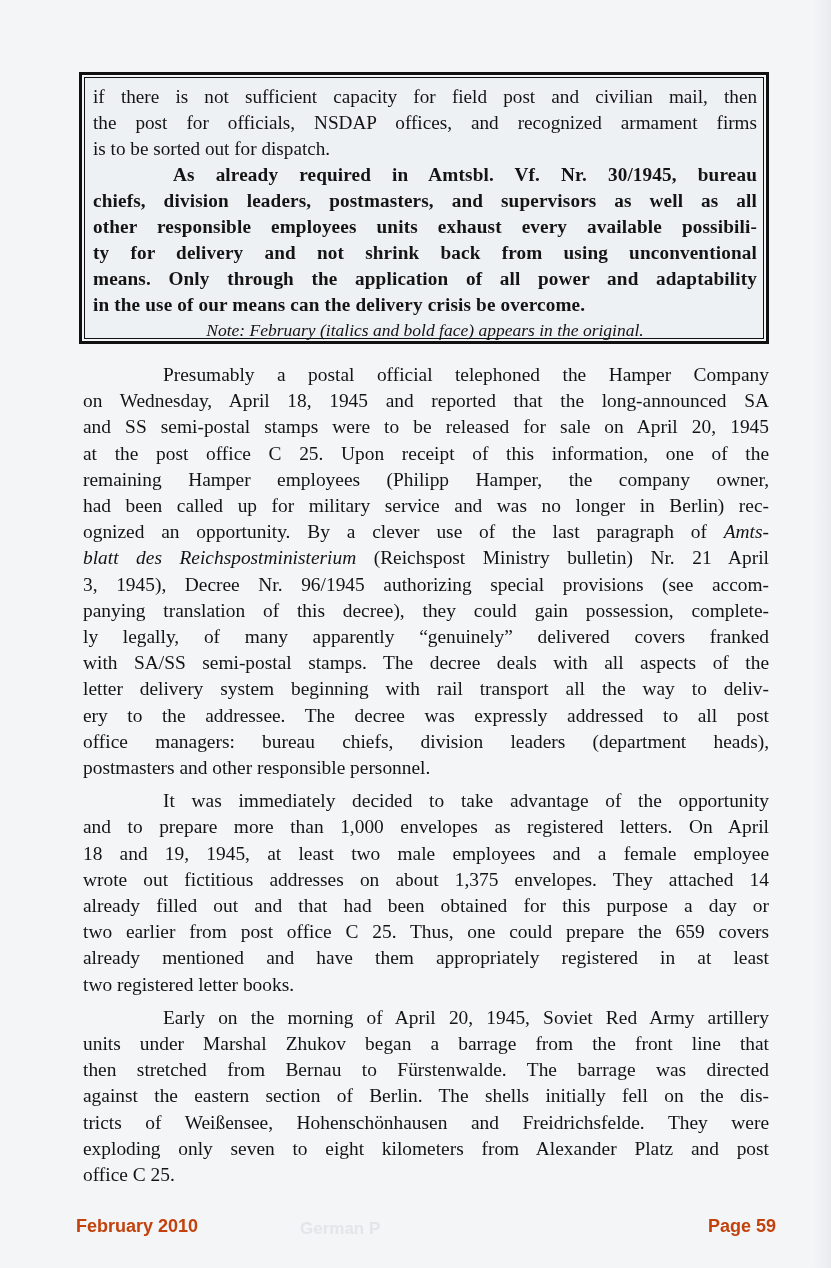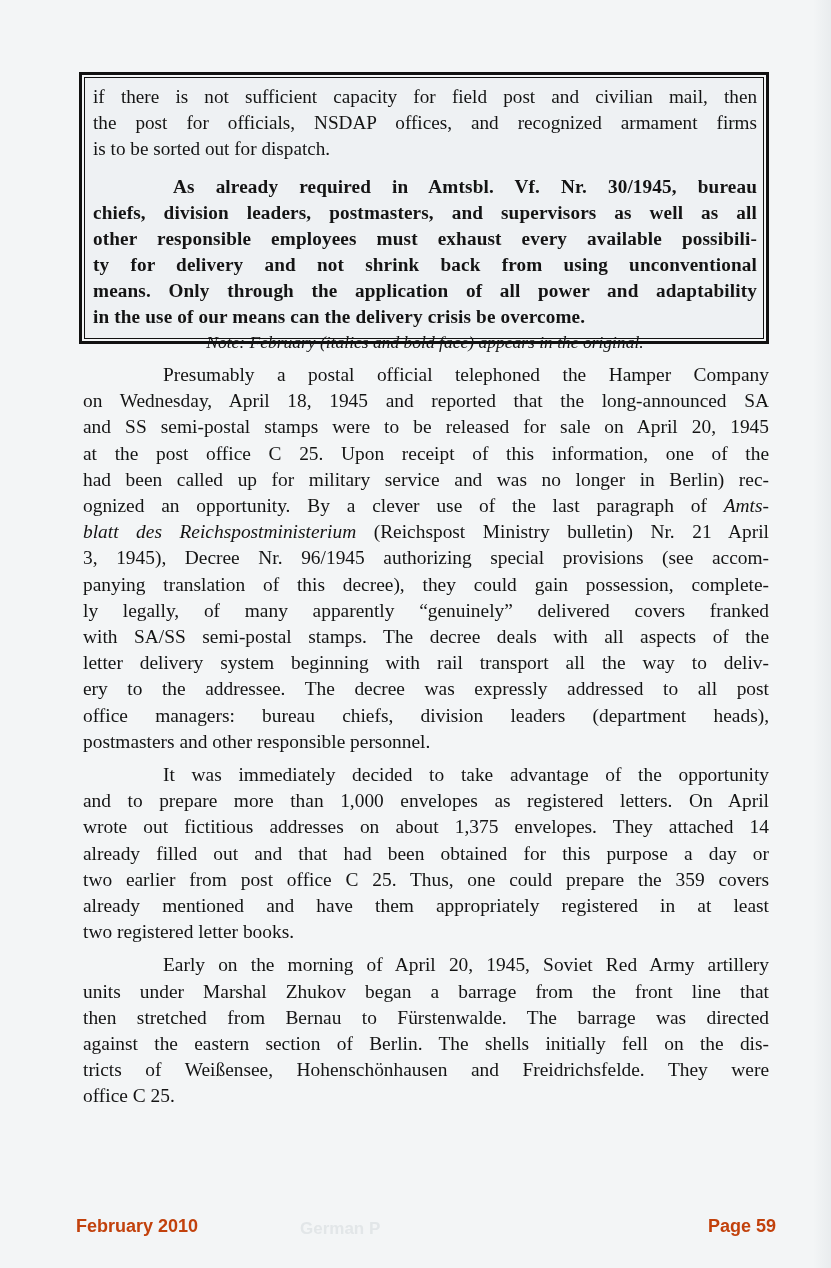--- a/index.html
+++ b/index.html
@@ -12,21 +12,21 @@
   .page-edge { position:absolute; right:0; top:0; width:18px; height:100%; background:linear-gradient(to right,#f3f5f6,#e9ecee); }
   .boxout {
     position:absolute; left:79px; top:72px; width:690px; height:272px;
     border:3px solid #111; box-sizing:border-box; padding:2px;
   }
   .boxin {
     border:1.5px solid #111; height:100%; box-sizing:border-box;
     padding:6px 6px 0 8px; background:#eef1f3;
   }
   .boxin p { margin:0; font-size:19.2px; line-height:26px; text-align:justify; text-align-last:auto; }
-  .boxin p.bold { font-weight:bold; letter-spacing:0.15px;margin-top:12px; }
+  .boxin p.bold { font-weight:bold; letter-spacing:0.15px; }
   .note { font-style:italic; text-align:center !important; font-size:17.5px !important; line-height:24px !important; }
   .body-text {
     position:absolute; left:76px; top:355px; width:700px;
   }
   .body-text p { margin:7px; font-size:19.4px; line-height:26.2px; text-align:justify; }
   .footer {
     position:absolute; left:76px; top:1216px; width:700px;
     font-family:"Liberation Sans","DejaVu Sans",sans-serif; font-weight:bold; font-size:18px;
     display:flex; justify-content:space-between; color:#c2410c;
   }
@@ -42,62 +42,65 @@
 <div class="boxout">
   <div class="boxin">
     <p>
       <span class="line jl">if there is not sufficient capacity for field post and civilian mail, then</span>
       <span class="line jl">the post for officials, NSDAP offices, and recognized armament firms</span>
       <span class="line">is to be sorted out for dispatch.</span>
     </p>
     <p class="bold">
       <span class="line jl" style="padding-left:80px">As already required in Amtsbl. Vf. Nr. 30/1945, bureau</span>
       <span class="line jl">chiefs, division leaders, postmasters, and supervisors as well as all</span>
-      <span class="line jl">other responsible employees must exhaust every available possibili-</span>
+      <span class="line jl">other responsible employees units exhaust every available possibili-</span>
       <span class="line jl">ty for delivery and not shrink back from using unconventional</span>
       <span class="line jl">means. Only through the application of all power and adaptability</span>
       <span class="line">in the use of our means can the delivery crisis be overcome.</span>
     </p>
     <p class="note">Note: February (italics and bold face) appears in the original.</p>
   </div>
 </div>
 
 <div class="body-text">
   <p>
     <span class="line jl" style="padding-left:80px">Presumably a postal official telephoned the Hamper Company</span>
     <span class="line jl">on Wednesday, April 18, 1945 and reported that the long-announced SA</span>
     <span class="line jl">and SS semi-postal stamps were to be released for sale on April 20, 1945</span>
     <span class="line jl">at the post office C 25. Upon receipt of this information, one of the</span>
+    <span class="line jl">remaining Hamper employees (Philipp Hamper, the company owner,</span>
     <span class="line jl">had been called up for military service and was no longer in Berlin) rec-</span>
     <span class="line jl"><span>ognized an opportunity. By a clever use of the last paragraph of </span><i>Amts-</i></span>
     <span class="line jl"><i>blatt des Reichspostministerium</i><span> (Reichspost Ministry bulletin) Nr. 21 April</span></span>
     <span class="line jl">3, 1945), Decree Nr. 96/1945 authorizing special provisions (see accom-</span>
     <span class="line jl">panying translation of this decree), they could gain possession, complete-</span>
     <span class="line jl">ly legally, of many apparently “genuinely” delivered covers franked</span>
     <span class="line jl">with SA/SS semi-postal stamps. The decree deals with all aspects of the</span>
     <span class="line jl">letter delivery system beginning with rail transport all the way to deliv-</span>
     <span class="line jl">ery to the addressee. The decree was expressly addressed to all post</span>
     <span class="line jl">office managers: bureau chiefs, division leaders (department heads),</span>
     <span class="line">postmasters and  other responsible personnel.</span>
   </p>
   <p>
     <span class="line jl" style="padding-left:80px">It was immediately decided to take advantage of the opportunity</span>
     <span class="line jl">and to prepare more than 1,000 envelopes as registered letters. On April</span>
+    <span class="line jl">18 and 19, 1945, at least two male employees and a female employee</span>
     <span class="line jl">wrote out fictitious addresses on about 1,375 envelopes. They attached 14</span>
     <span class="line jl">already filled out and that had been obtained for this purpose a day or</span>
-    <span class="line jl">two earlier from post office C 25. Thus, one could prepare the 359 covers</span>
+    <span class="line jl">two earlier from post office C 25. Thus, one could prepare the 659 covers</span>
     <span class="line jl">already mentioned and have them appropriately registered in at least</span>
     <span class="line">two registered letter books.</span>
   </p>
   <p>
     <span class="line jl" style="padding-left:80px">Early on the morning of April 20, 1945, Soviet Red Army artillery</span>
     <span class="line jl">units under Marshal Zhukov began a barrage from the front line that</span>
     <span class="line jl">then stretched from Bernau to Fürstenwalde. The barrage was directed</span>
     <span class="line jl">against the eastern section of Berlin. The shells initially fell on the dis-</span>
     <span class="line jl">tricts of Weißensee, Hohenschönhausen and Freidrichsfelde. They were</span>
+    <span class="line jl">exploding only seven to eight kilometers from Alexander Platz and post</span>
     <span class="line">office C 25.</span>
   </p>
 </div>
 
 <div class="faint">German P</div>
 <div class="footer">
   <span>February 2010</span>
   <span>Page 59</span>
 </div>
 

